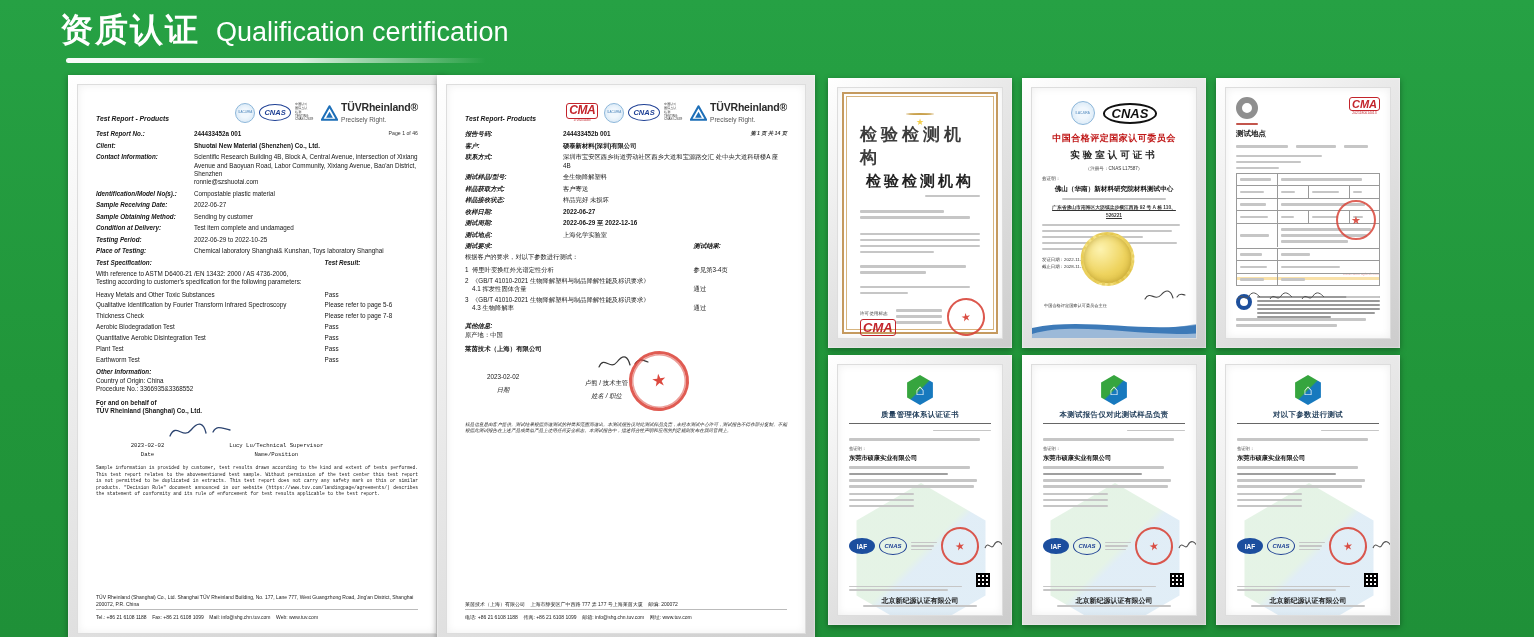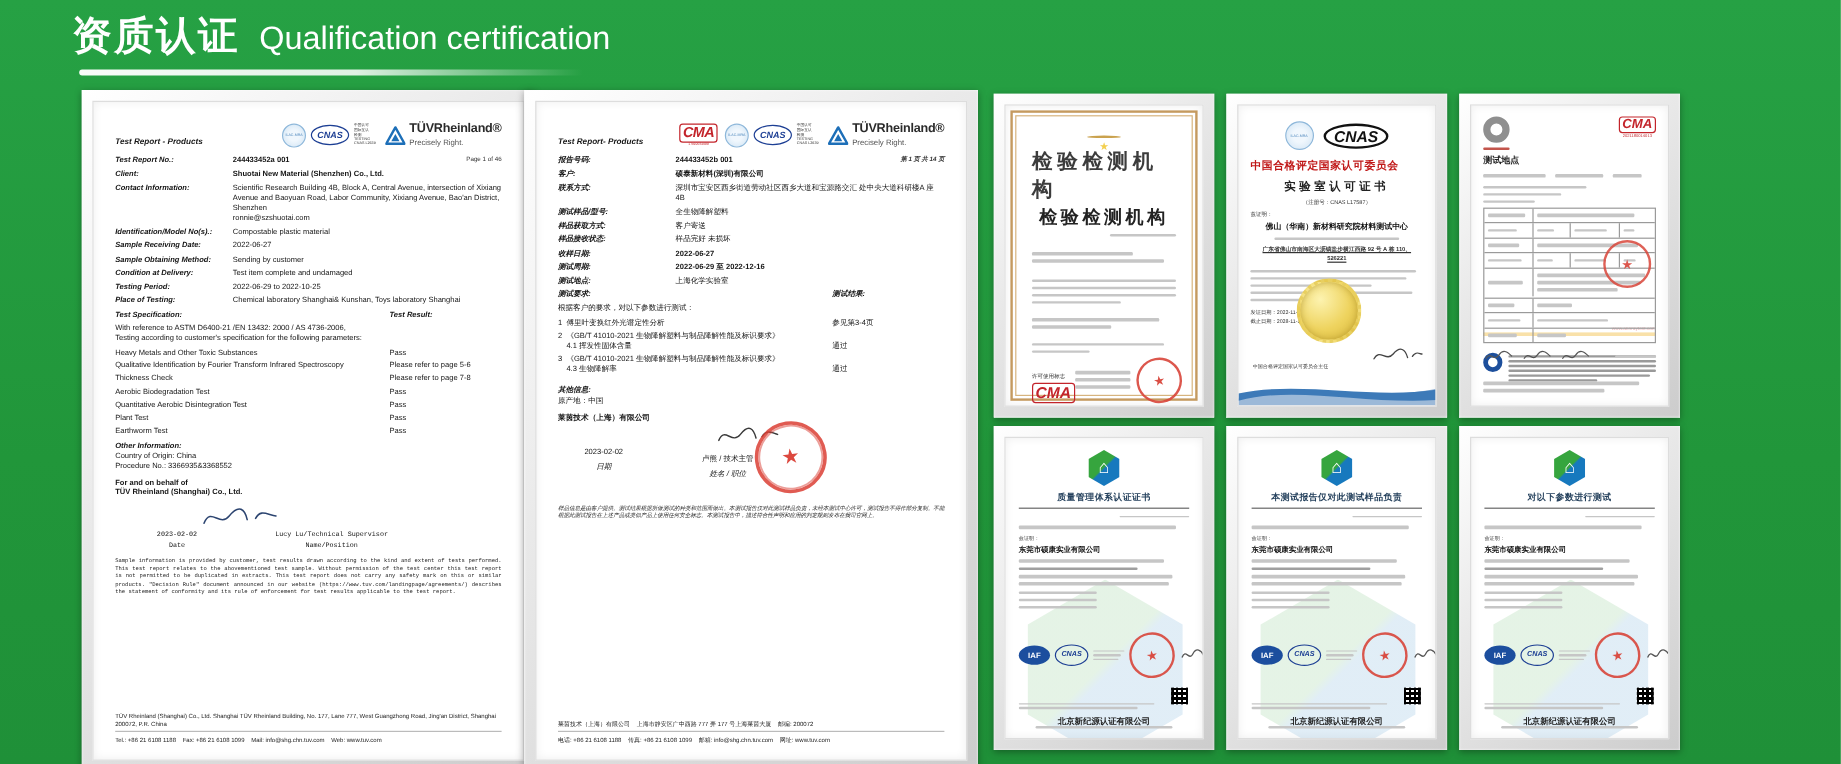--- a/index.html
+++ b/index.html
@@ -87,21 +87,21 @@
   .ct2{font-size:15px;font-weight:bold;letter-spacing:3px;color:#222;text-align:center;margin-top:3px;}
   .cma-bot{display:flex;align-items:flex-end;margin-top:auto;}
   .cma-mark{text-align:left;}
   .cma-mark .lbl{font-size:4.6px;margin-bottom:3px;}
   .cma-mark .cm{font-size:13px;font-weight:800;font-style:italic;color:#c3242b;border:1.6px solid #c3242b;border-radius:3px;padding:0 2px;display:inline-block;}
   .stamp-sm{width:34px;height:34px;border:2px solid rgba(216,69,58,.9);border-radius:50%;flex:none;
         display:flex;align-items:center;justify-content:center;color:rgba(216,69,58,.95);font-size:11px;transform:rotate(-10deg);}
   
   .lab-logos{display:flex;justify-content:center;align-items:center;gap:8px;margin-top:4px;}
   .cnasBig{font-size:13px;font-weight:800;font-style:italic;color:#111;border:2px solid #111;border-radius:50%;padding:1px 7px;}
-  .lab-org{font-size:9px;font-weight:bold;color:#c01818;text-align:left;letter-spacing:0.5px;margin-top:7px;}
+  .lab-org{font-size:9px;font-weight:bold;color:#c01818;text-align:center;letter-spacing:0.5px;margin-top:7px;}
   .lab-title{font-size:9.5px;font-weight:bold;color:#222;text-align:center;letter-spacing:3px;margin-top:4px;}
   .lab-reg{font-size:4.6px;text-align:center;margin-top:4px;color:#333;}
   .lab-company{font-size:6.6px;font-weight:bold;text-align:center;margin-top:4px;color:#111;}
   .lab-addr{font-size:4.8px;font-weight:bold;text-align:center;text-decoration:underline;margin-top:3px;}
   .gold{position:absolute;left:50%;bottom:52px;transform:translateX(-62%);width:48px;height:48px;border-radius:50%;
         background:radial-gradient(circle at 35% 30%,#fdf3b0,#eed35e 55%,#d9b83a);
         border:3px dotted #e8cf60;box-shadow:inset 0 0 6px rgba(140,110,20,.45);}
   .ribbon{position:absolute;left:0;right:0;bottom:0;height:26px;}
   .lab-dates{font-size:4.4px;margin-top:6px;line-height:1.7;}
   .lab-footline{position:absolute;left:12px;bottom:30px;font-size:4.2px;color:#333;}

